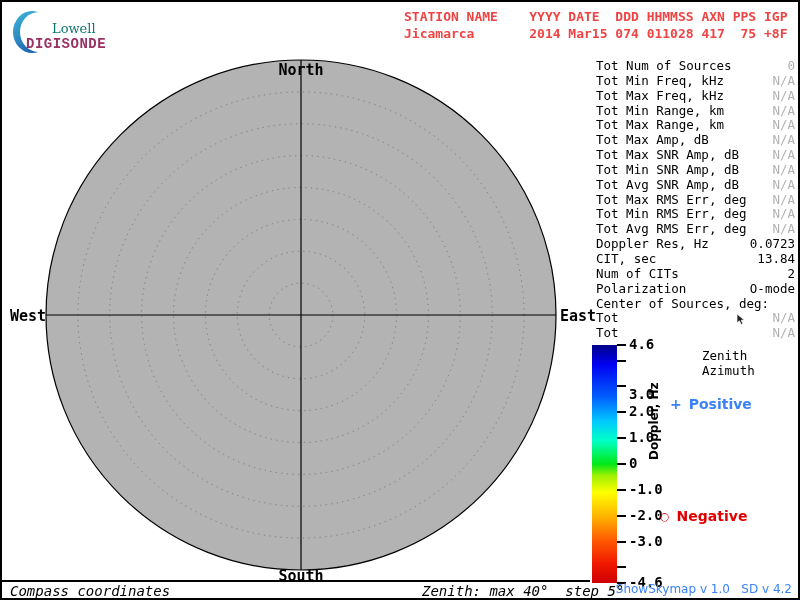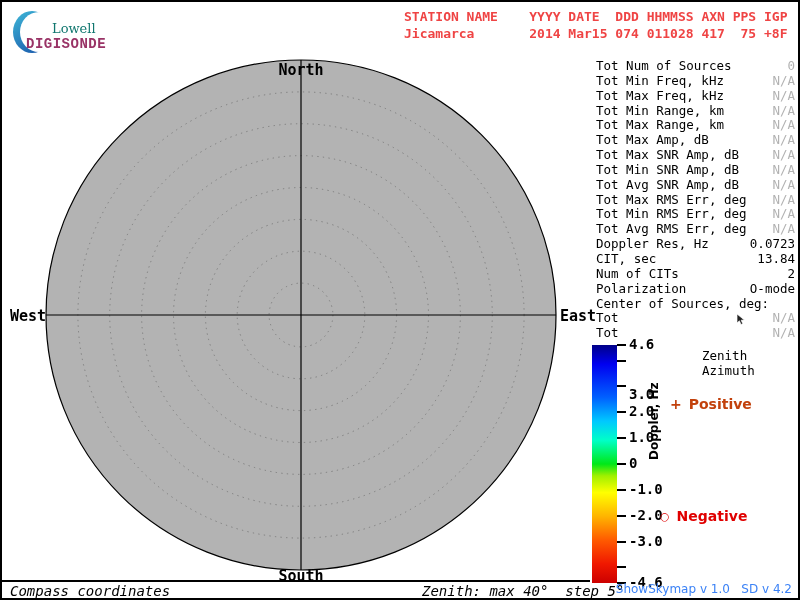--- a/index.html
+++ b/index.html
@@ -38,21 +38,21 @@
     background:linear-gradient(to bottom,
       #000088 0%, #0000f0 8%, #0060ff 22%, #00c8ff 32%, #00ffc8 40%,
       #00e818 50%, #a0f000 55%, #ffff00 62%, #ffb400 72%, #ff5a00 82%,
       #f01800 92%, #cc0000 100%);}
   .cbar-tick{position:absolute;left:615px;width:9px;height:2px;background:#000;}
   .cbar-lab{position:absolute;left:627px;font-size:14px;font-weight:bold;color:#000;}
   #doppler-label{position:absolute;left:652px;top:458px;width:0;height:0;}
   #doppler-label span{display:block;white-space:nowrap;transform:translate(-50%,-50%) rotate(-90deg);
     font-family:"DejaVu Sans",sans-serif;font-size:12px;font-weight:bold;color:#000;}
   .legend{position:absolute;font-family:"DejaVu Sans",sans-serif;font-size:14px;font-weight:bold;}
-  #legend-pos{left:668px;top:394px;color:#c2410c;}
+  #legend-pos{left:668px;top:394px;color:#3b82f6;}
   #legend-neg{left:658px;top:506px;color:#e00000;}
   .legend .sym{display:inline-block;margin-right:7px;}
   #legend-neg .sym{font-size:11px;position:relative;top:-1px;}
   
   #footer-line{position:absolute;left:0;top:578px;width:588px;height:1.5px;background:#000;}
   .foot-it{position:absolute;top:581px;font-style:italic;font-size:14px;color:#000;white-space:pre;}
   #footer-left{left:8px;}
   #footer-center{left:420px;}
   #footer-right{position:absolute;right:6px;top:580px;font-family:"DejaVu Sans",sans-serif;
     font-size:12px;color:#3b82f6;white-space:pre;}

